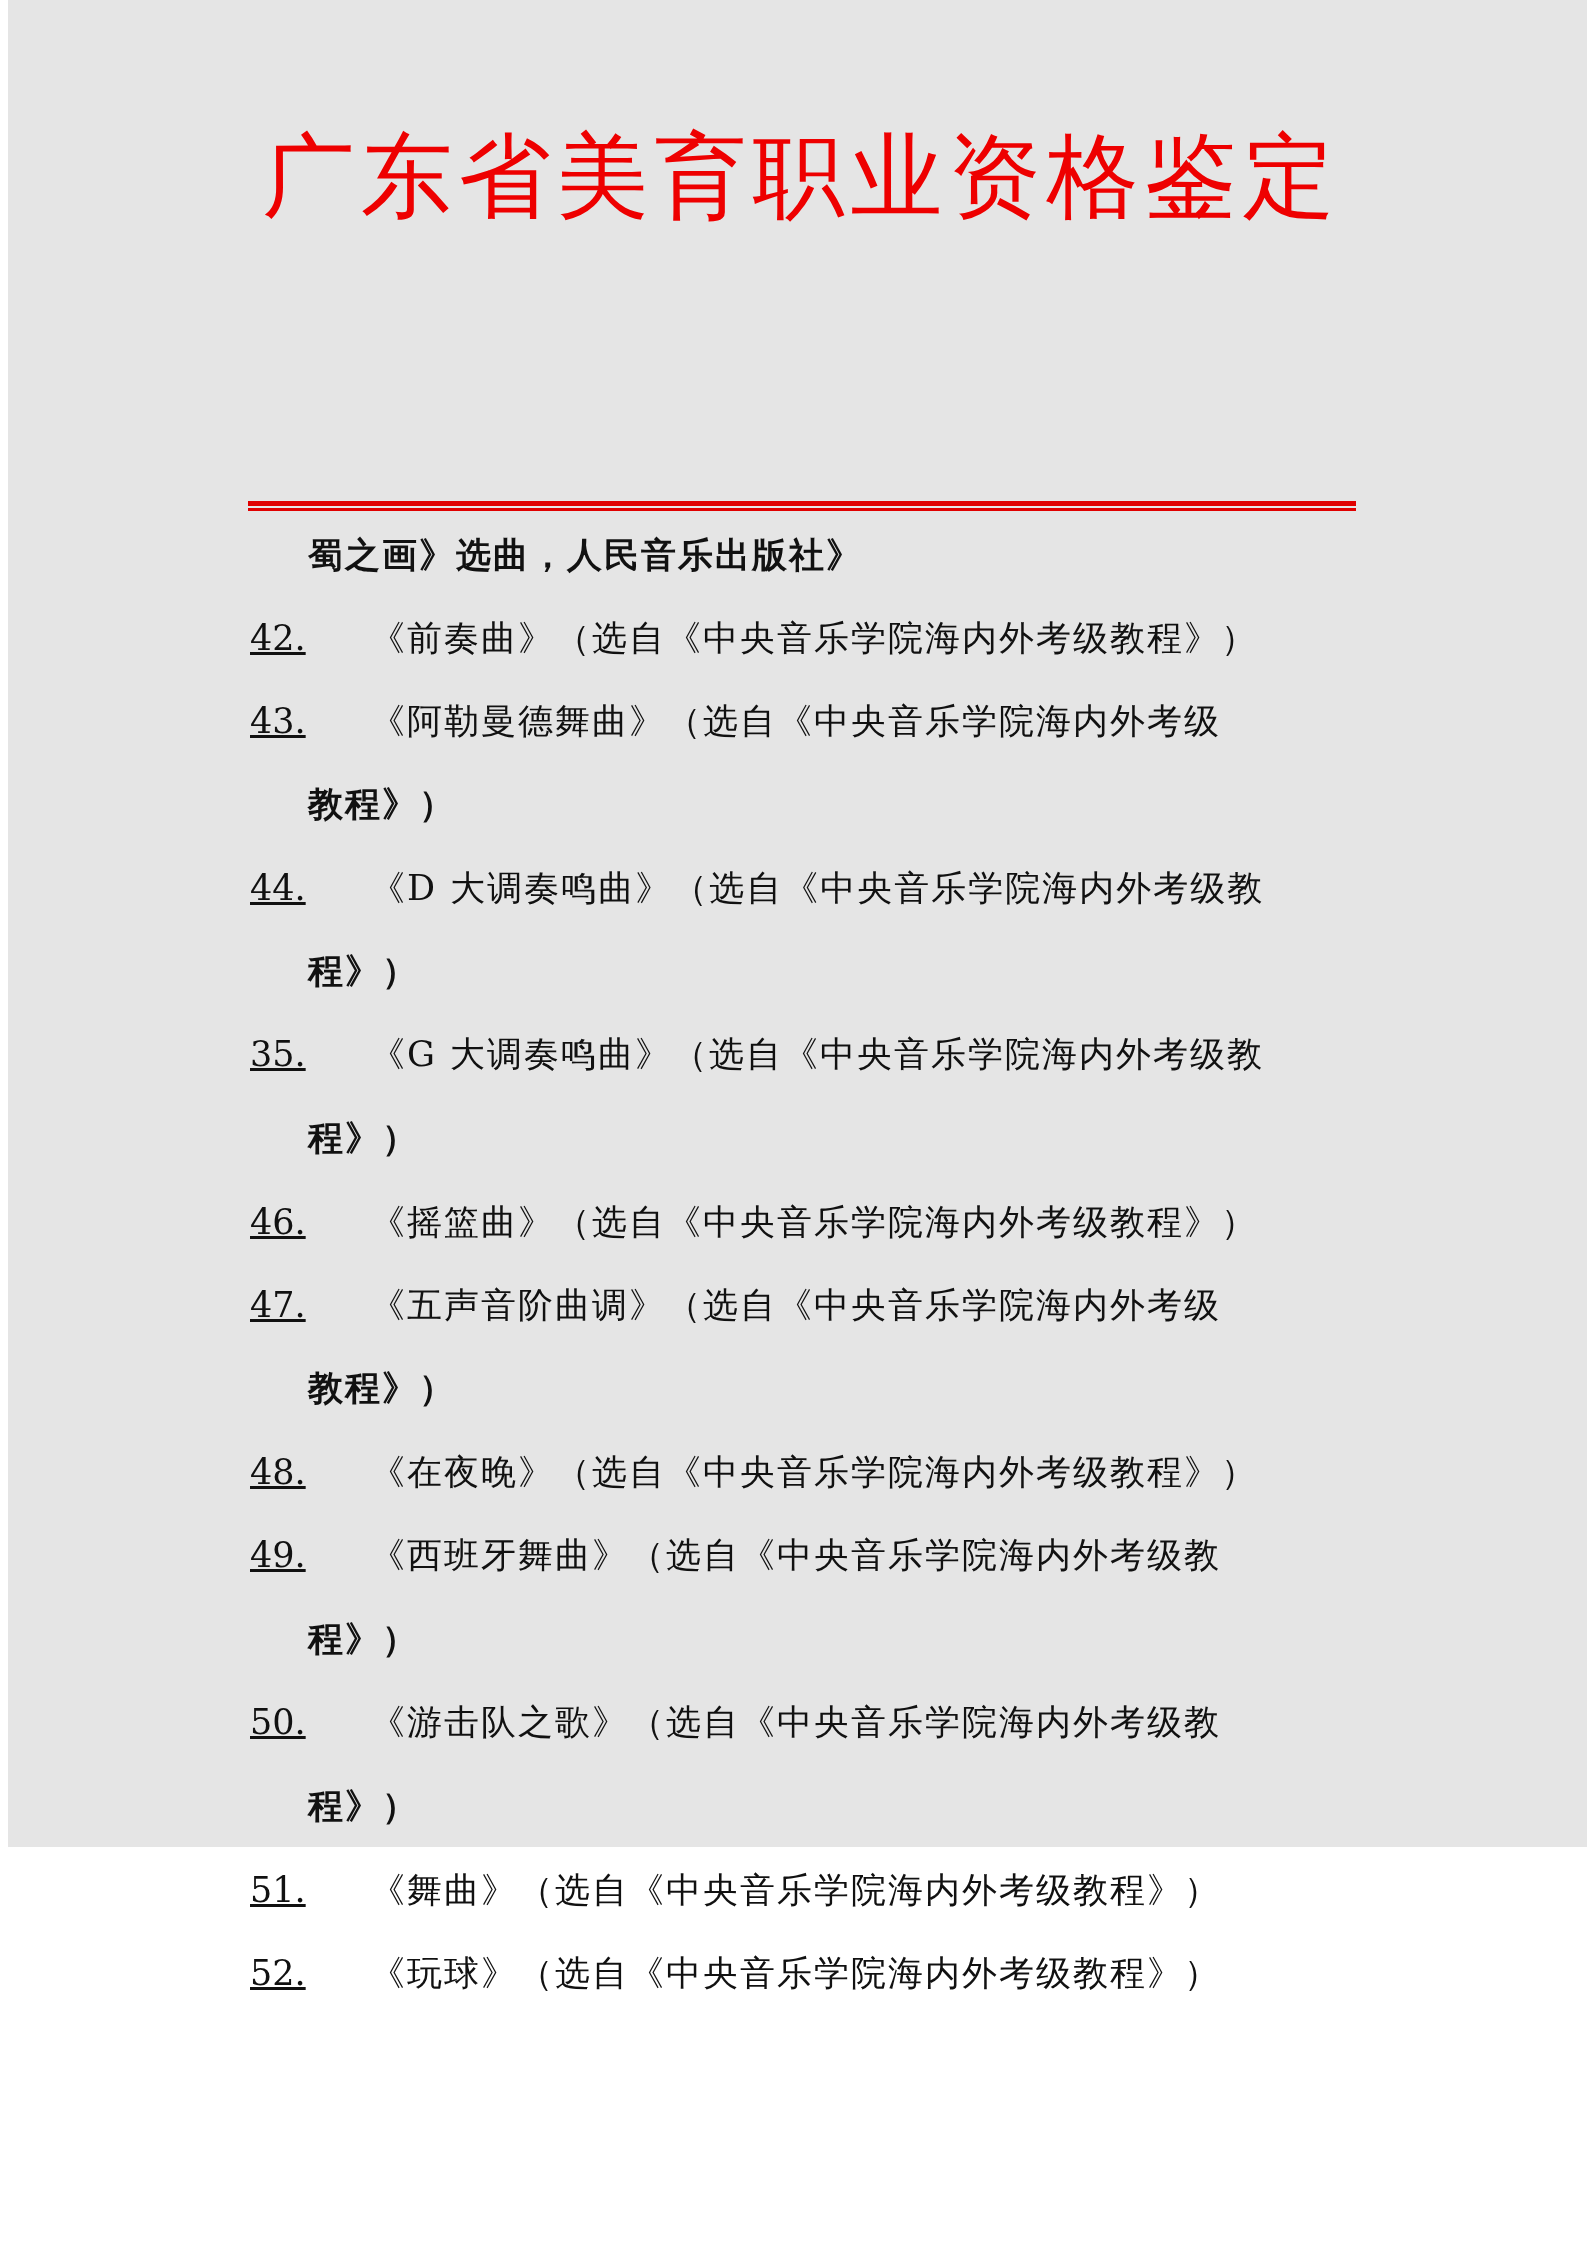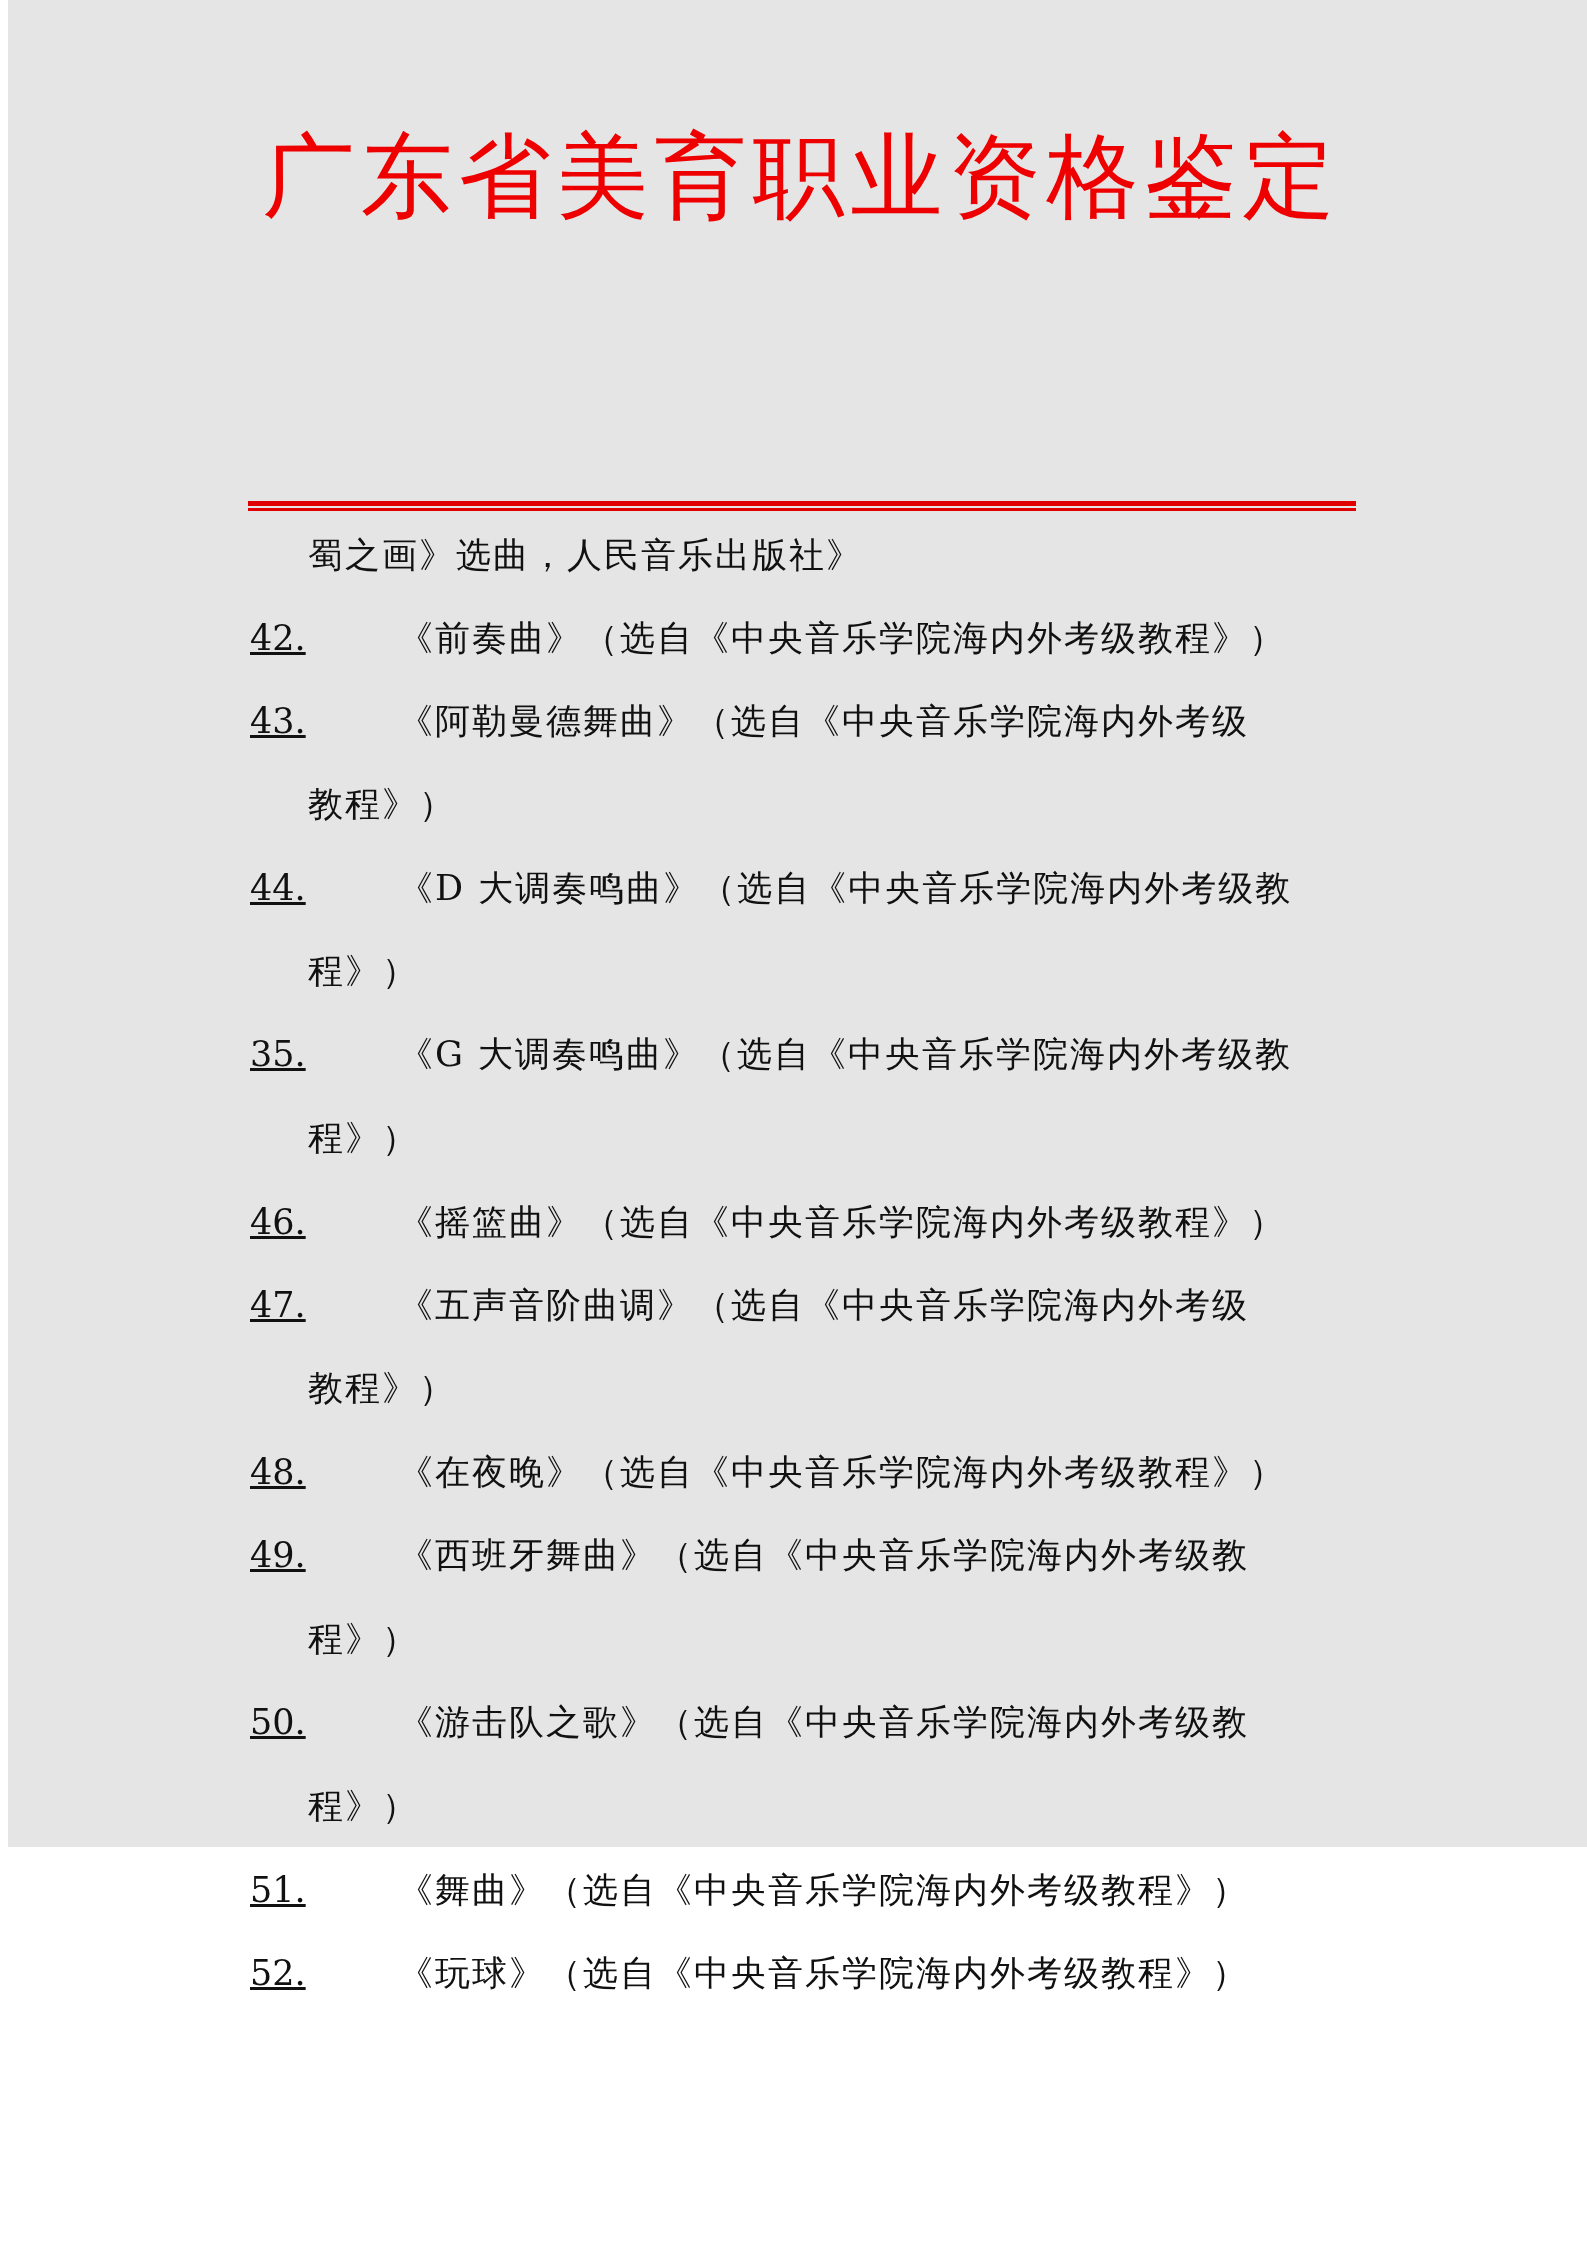--- a/index.html
+++ b/index.html
@@ -73,26 +73,26 @@
     .num {
       position: absolute;
       left: 242px;
       width: 120px;
       text-decoration: underline;
     }
     .item-text {
       position: absolute;
       left: 362px;
       letter-spacing: 2px;
-      margin-left: 28px;
     }
     .cont {
       position: absolute;
       left: 300px;
       letter-spacing: 2px;
+      font-weight: bold;
     }
   </style>
 </head>
 <body>
 
 <div class="page">
 
   <div class="title-line title-line-1">广东省美育职业资格鉴定</div>
 
   <div class="rule-thick"></div>

